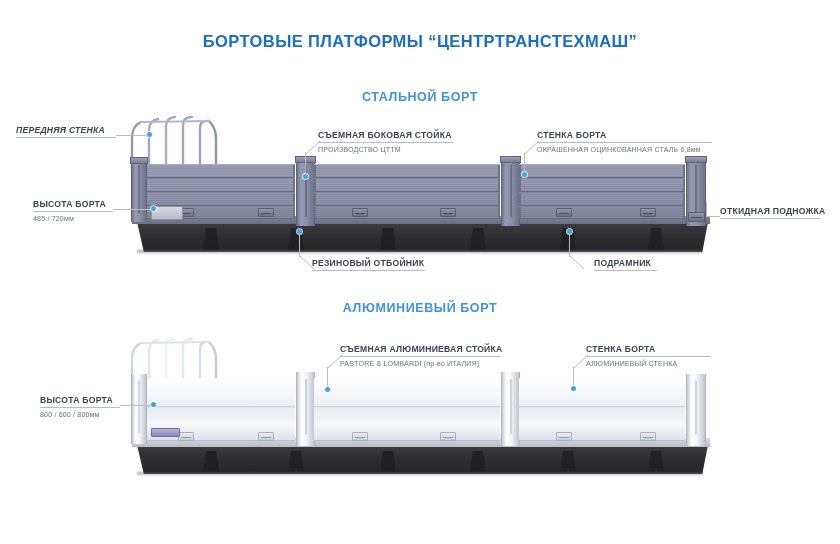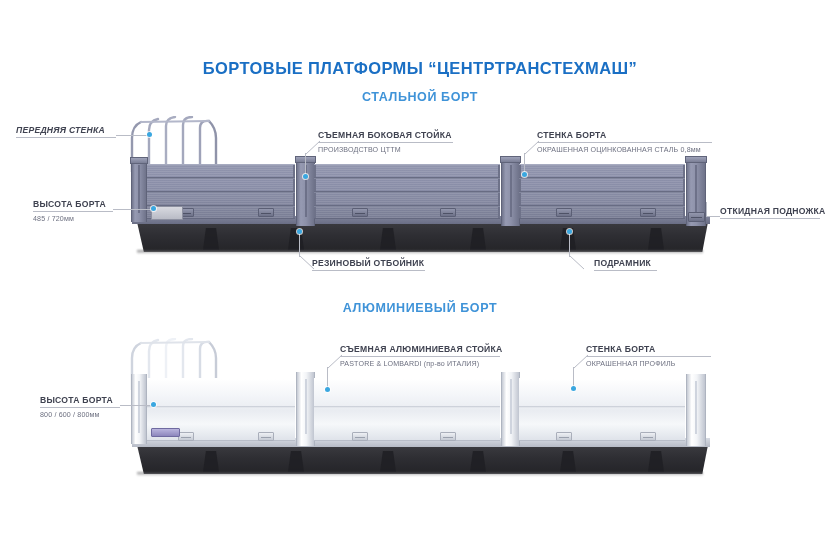--- a/index.html
+++ b/index.html
@@ -12,21 +12,20 @@
     -webkit-font-smoothing:antialiased;
   }
   .stage{position:absolute;inset:0;}
   .abs{position:absolute;}
 
   
   .main-title{
     left:0;top:32px;width:840px;text-align:center;
     font-size:16.5px;font-weight:bold;letter-spacing:.4px;
     color:#1a6fc4;
-    margin-top:27px;
   }
   .section-title{
     width:840px;left:0;text-align:center;
     font-size:12.5px;font-weight:bold;letter-spacing:.6px;
     color:#3f93d8;
   }
   #sec-steel{top:90px;}
   #sec-alu{top:301px;}
 
   
@@ -376,21 +375,21 @@
   </div>
   <svg class="abs elbow" style="left:326px;top:355px;width:16px;height:14px;" viewBox="0 0 16 14">
     <line x1="16" y1="0" x2="2" y2="13"></line>
   </svg>
   <div class="abs lead-v" style="left:327px;top:367px;height:21px;"></div>
   <div class="abs dot" style="left:325px;top:387px;"></div>
 
   <div class="abs callout" style="left:586px;top:344px;">
     <div class="c-head">СТЕНКА БОРТА</div>
     <div class="rule" style="width:125px;margin-top:2px;"></div>
-    <div class="c-sub">ОКРАШЕННАЯ ПРОФИЛЬ</div>
+    <div class="c-sub">АЛЮМИНИЕВЫЙ СТЕНКА</div>
   </div>
   <svg class="abs elbow" style="left:572px;top:355px;width:16px;height:14px;" viewBox="0 0 16 14">
     <line x1="16" y1="0" x2="2" y2="13"></line>
   </svg>
   <div class="abs lead-v" style="left:573px;top:367px;height:20px;"></div>
   <div class="abs dot" style="left:571px;top:386px;"></div>
 
 </div>
 
 </body></html>

